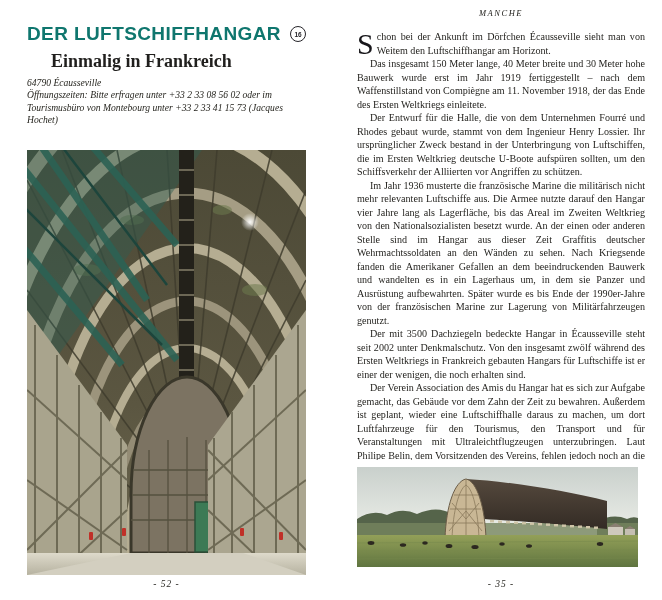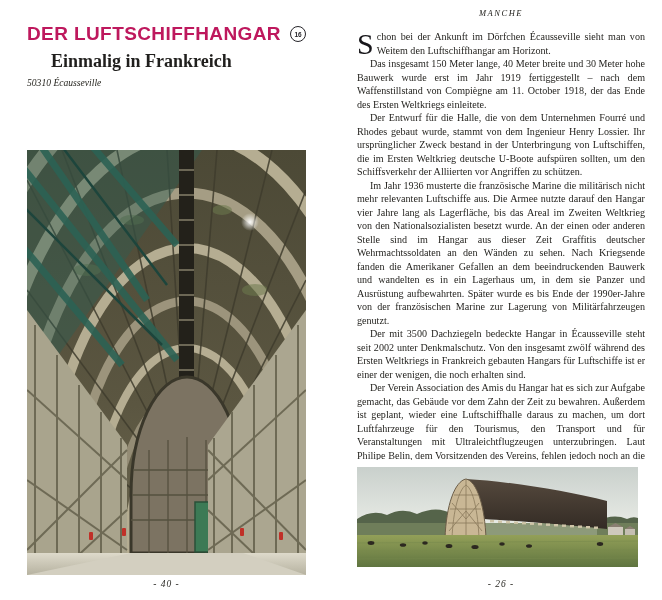--- a/index.html
+++ b/index.html
@@ -8,21 +8,21 @@
     font-family:"Liberation Serif", serif;color:#1e1d1b;overflow:hidden;
   }
   .page{position:absolute;top:0;height:600px;}
   #page-left{left:27px;width:279px;}
   #page-right{left:357px;width:288px;}
 
   
   .title-row{position:absolute;top:24px;left:0;width:279px;display:flex;align-items:flex-start;justify-content:space-between;}
   .chapter-title{
     font-family:"Liberation Sans", sans-serif;font-weight:bold;
-    font-size:19px;letter-spacing:0.4px;color:#be185d;line-height:20px;white-space:nowrap;
+    font-size:19px;letter-spacing:0.4px;color:#0f766e;line-height:20px;white-space:nowrap;
   }
   .badge{
     width:14px;height:14px;border:1.3px solid #26252a;border-radius:50%;
     display:flex;align-items:center;justify-content:center;margin-top:2px;
     font-family:"Liberation Sans", sans-serif;font-size:6.5px;font-weight:bold;color:#26252a;
   }
   .subtitle{
     position:absolute;top:51px;left:0;
     font-weight:bold;font-size:18px;color:#201f1d;margin-left:24px;
   }
@@ -62,21 +62,22 @@
 <div class="page" id="page-left">
 
   <div class="title-row">
     <div class="chapter-title">DER LUFTSCHIFFHANGAR</div>
     <div class="badge">16</div>
   </div>
 
   <div class="subtitle">Einmalig in Frankreich</div>
 
   <div class="info-block">
-    <p>50310 Écausseville</p>
+    <p>64790 Écausseville</p>
+    <p>Öffnungszeiten: Bitte erfragen unter +33 2 33 08 56 02 oder im Tourismusbüro von Montebourg unter +33 2 33 41 15 73 (Jacques Hochet)</p>
   </div>
 
   <div class="photo-frame-left">
     <svg width="279" height="425" viewBox="0 0 279 425">
       <defs>
         <linearGradient id="ceilBg" x1="0" y1="0" x2="0" y2="1">
           <stop offset="0" stop-color="#4c4936"></stop>
           <stop offset="0.6" stop-color="#5b5641"></stop>
           <stop offset="1" stop-color="#6e6850"></stop>
         </linearGradient>
@@ -207,30 +208,30 @@
         <rect x="95" y="378" width="4" height="8" rx="1"></rect>
         <rect x="213" y="378" width="4" height="8" rx="1"></rect>
         <rect x="252" y="382" width="4" height="8" rx="1"></rect>
       </g>
 
       <rect x="0" y="403" width="279" height="22" fill="url(#floorG)"></rect>
       <polygon points="104,403 216,403 279,425 0,425" fill="#d3cfc0"></polygon>
     </svg>
   </div>
 
-  <div class="pagenum">- 40 -</div>
+  <div class="pagenum">- 52 -</div>
 </div>
 
 <div class="page" id="page-right">
 
   <div class="running-head">MANCHE</div>
 
   <div class="body-text">
       <p class="para"><span class="dropcap">S</span>chon bei der Ankunft im Dörfchen Écausseville sieht man von Weitem den Luftschiffhangar am Horizont.</p>
-      <p class="para indent">Das insgesamt 150 Meter lange, 40 Meter breite und 30 Meter hohe Bauwerk wurde erst im Jahr 1919 fertiggestellt – nach dem Waffenstillstand von Compiègne am 11. October 1918, der das Ende des Ersten Weltkriegs einleitete.</p>
+      <p class="para indent">Das insgesamt 150 Meter lange, 40 Meter breite und 30 Meter hohe Bauwerk wurde erst im Jahr 1919 fertiggestellt – nach dem Waffenstillstand von Compiègne am 11. November 1918, der das Ende des Ersten Weltkriegs einleitete.</p>
       <p class="para indent">Der Entwurf für die Halle, die von dem Unternehmen Fourré und Rhodes gebaut wurde, stammt von dem Ingenieur Henry Lossier. Ihr ursprünglicher Zweck bestand in der Unterbringung von Luftschiffen, die im Ersten Weltkrieg deutsche U-Boote aufspüren sollten, um den Schiffsverkehr der Alliierten vor Angriffen zu schützen.</p>
       <p class="para indent">Im Jahr 1936 musterte die französische Marine die militärisch nicht mehr relevanten Luftschiffe aus. Die Armee nutzte darauf den Hangar vier Jahre lang als Lagerfläche, bis das Areal im Zweiten Weltkrieg von den Nationalsozialisten besetzt wurde. An der einen oder anderen Stelle sind im Hangar aus dieser Zeit Graffitis deutscher Wehrmachtssoldaten an den Wänden zu sehen. Nach Kriegsende fanden die Amerikaner Gefallen an dem beeindruckenden Bauwerk und wandelten es in ein Lagerhaus um, in dem sie Panzer und Ausrüstung aufbewahrten. Später wurde es bis Ende der 1990er-Jahre von der französischen Marine zur Lagerung von Militärfahrzeugen genutzt.</p>
       <p class="para indent">Der mit 3500 Dachziegeln bedeckte Hangar in Écausseville steht seit 2002 unter Denkmalschutz. Von den insgesamt zwölf während des Ersten Weltkriegs in Frankreich gebauten Hangars für Luftschiffe ist er einer der wenigen, die noch erhalten sind.</p>
       <p class="para indent">Der Verein Association des Amis du Hangar hat es sich zur Aufgabe gemacht, das Gebäude vor dem Zahn der Zeit zu bewahren. Außerdem ist geplant, wieder eine Luftschiffhalle daraus zu machen, um dort Luftfahrzeuge für den Tourismus, den Transport und für Veranstaltungen mit Ultraleichtflugzeugen unterzubringen. Laut Philipe Belin, dem Vorsitzenden des Vereins, fehlen jedoch noch an die 4 Millionen Euro, um die gigantische Halle zu restaurieren.</p>
     </div>
 
   <div class="photo-frame-right">
     <svg width="281" height="100" viewBox="0 0 281 100">
       <defs>
         <linearGradient id="skyG" x1="0" y1="0" x2="0" y2="1">
@@ -304,14 +305,14 @@
         <ellipse cx="68" cy="76" rx="2.8" ry="1.7"></ellipse>
         <ellipse cx="92" cy="79" rx="3.4" ry="2"></ellipse>
         <ellipse cx="118" cy="80" rx="3.6" ry="2.1"></ellipse>
         <ellipse cx="145" cy="77" rx="2.8" ry="1.7"></ellipse>
         <ellipse cx="172" cy="79" rx="3" ry="1.8"></ellipse>
         <ellipse cx="243" cy="77" rx="3.2" ry="1.9"></ellipse>
       </g>
     </svg>
   </div>
 
-  <div class="pagenum">- 26 -</div>
+  <div class="pagenum">- 35 -</div>
 </div>
 
 </body></html>

